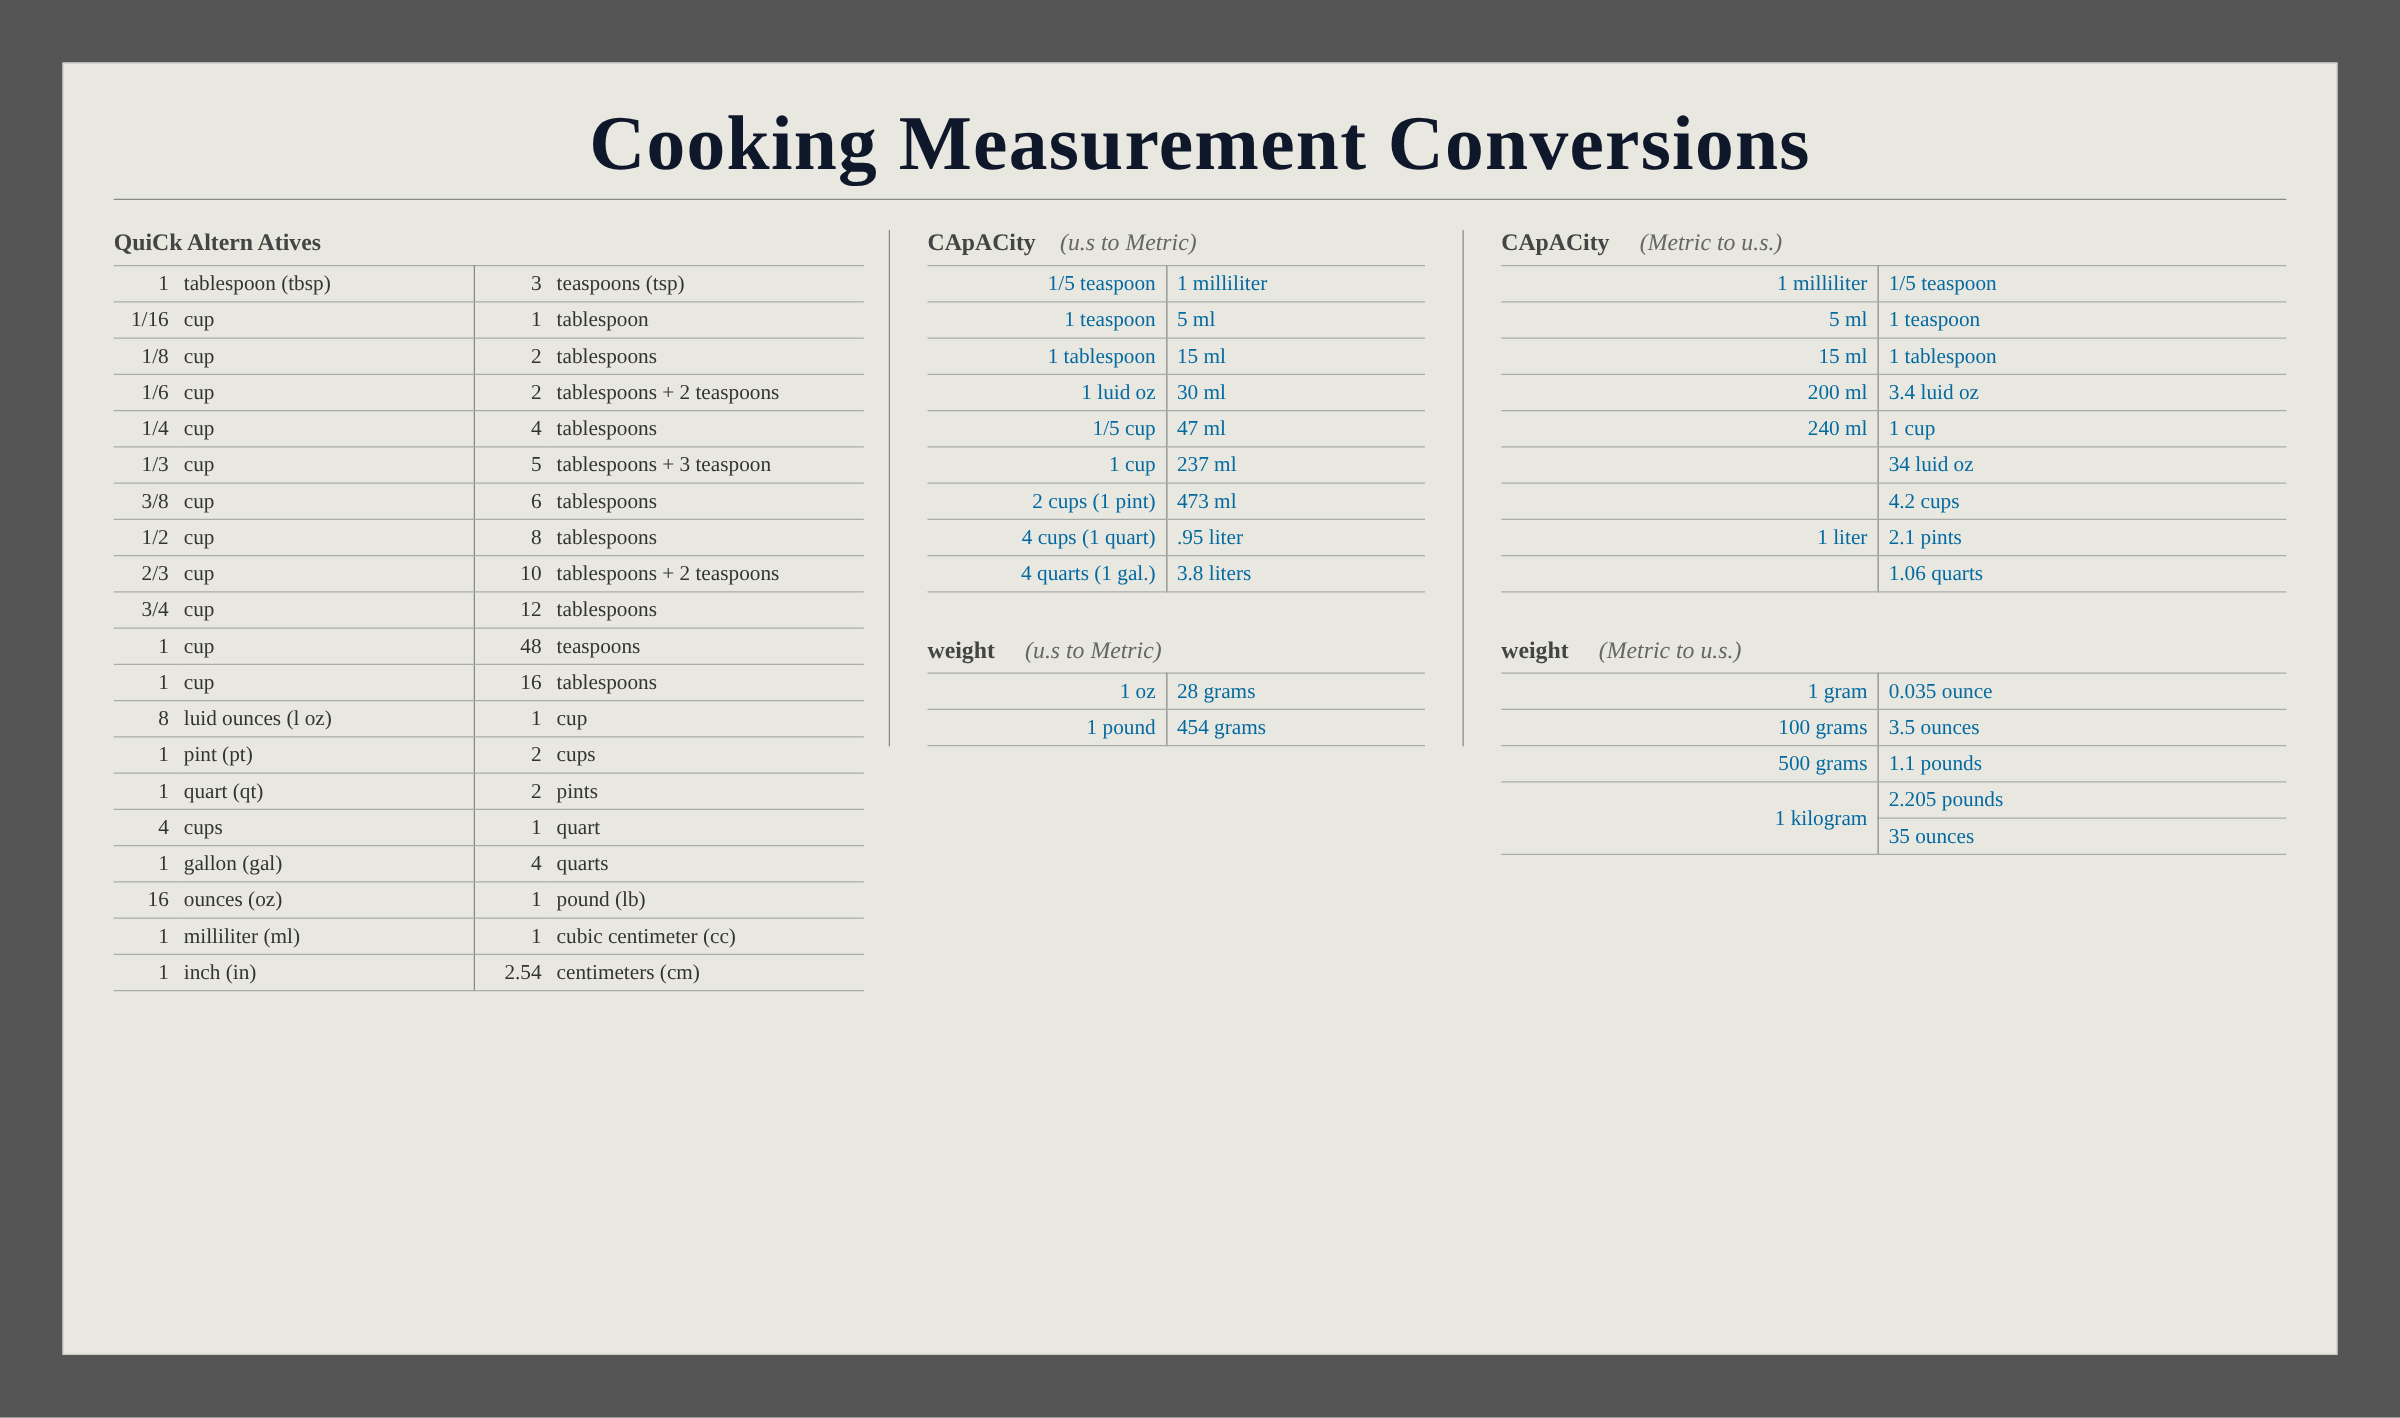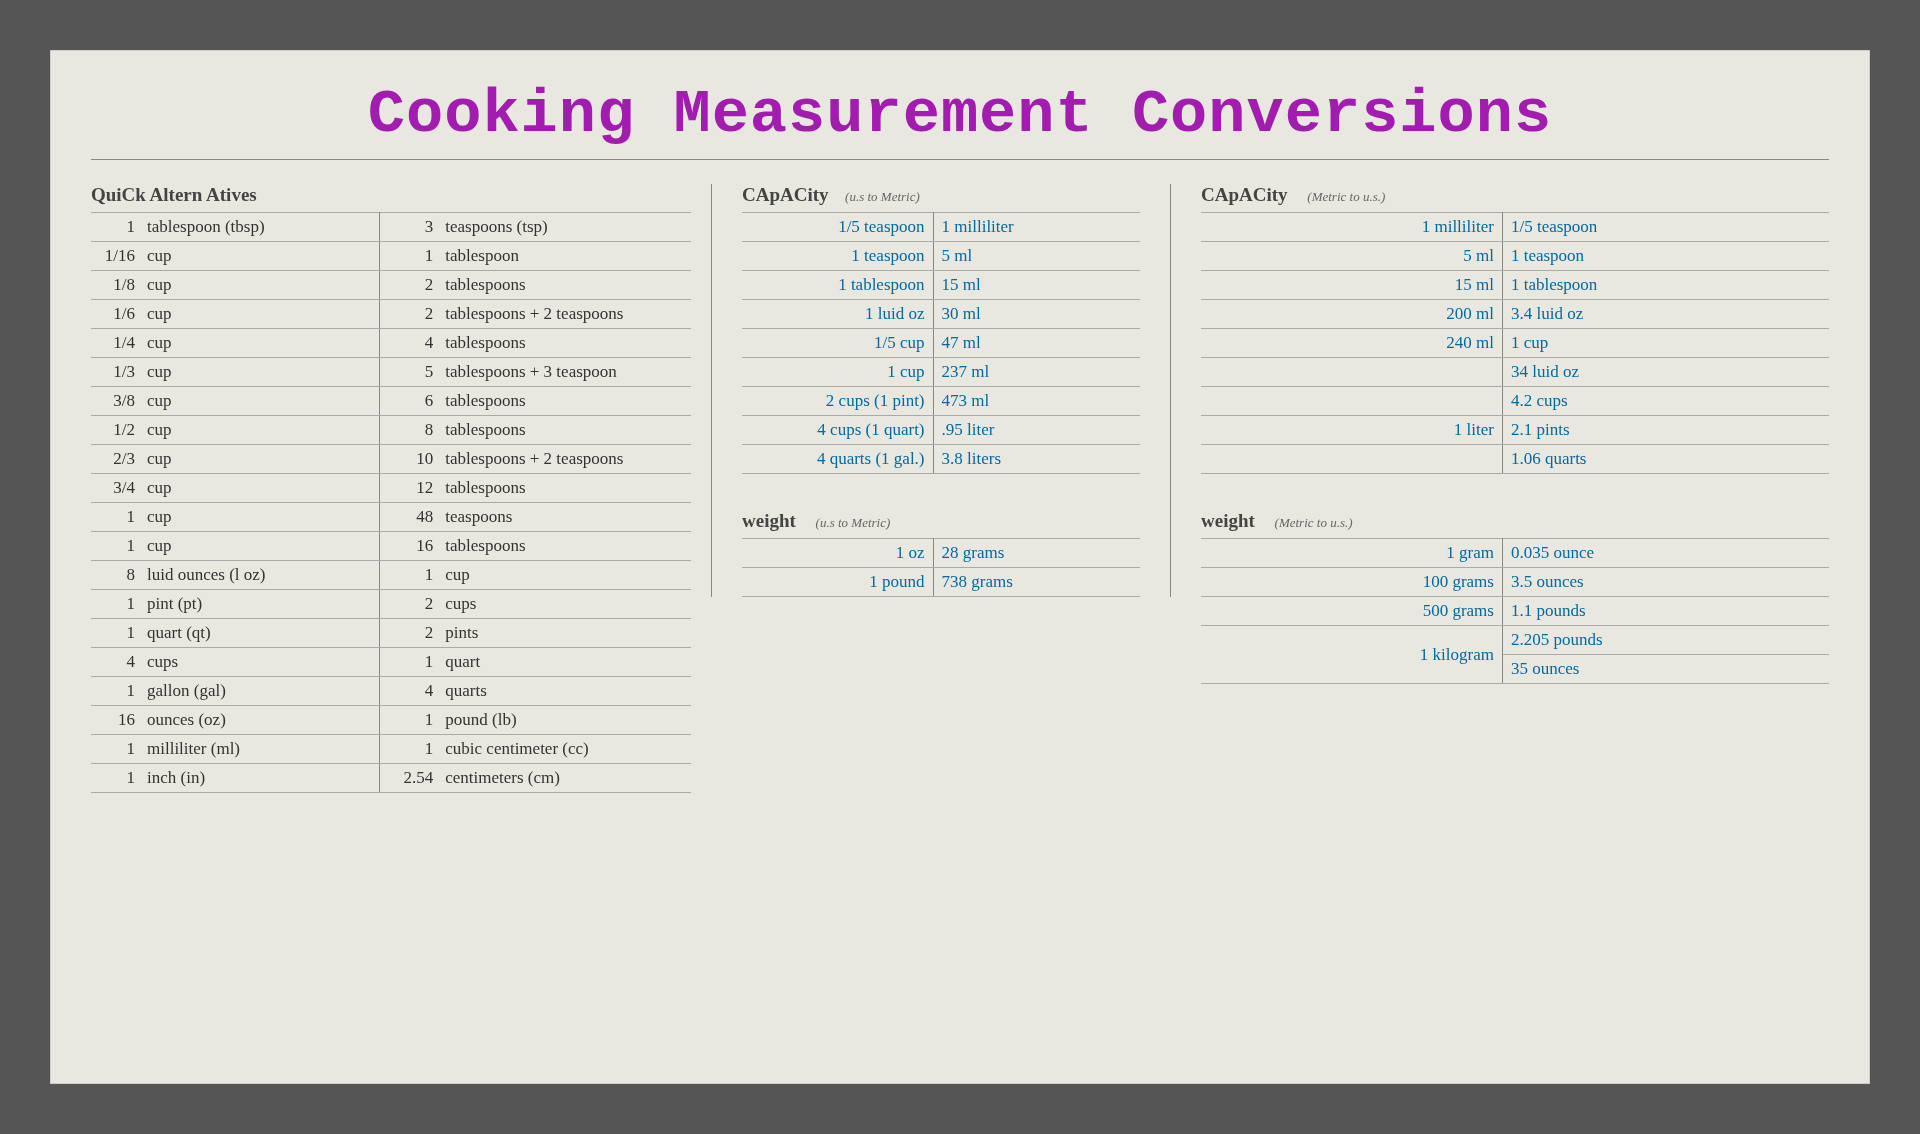--- a/index.html
+++ b/index.html
@@ -13,24 +13,24 @@
     }
     .page {
       background: #e8e8e0;
       width: 1820px;
       min-height: 1034px;
       padding: 30px 40px 40px 40px;
       border: 1px solid #ccc;
     }
     .title {
       text-align: center;
-      color: #a21caf;
+      color: #0f172a;
       font-size: 62px;
       font-weight: bold;
-      font-family: Liberation Mono, monospace;
+      font-family: Liberation Serif, serif;
       letter-spacing: 1px;
       line-height: 1.1;
       margin-bottom: 10px;
     }
     .title-divider {
       border: none;
       border-top: 1.5px solid #888;
       margin: 8px 0 24px 0;
     }
     .main-layout {
@@ -89,21 +89,21 @@
       align-items: baseline;
       margin-bottom: 6px;
     }
     .header-title {
       font-size: 19px;
       font-weight: bold;
       color: #444;
       margin-right: 10px;
     }
     .header-sub {
-      font-size: 13px;
+      font-size: 19px;
       color: #666;
       font-style: italic;
     }
 
     
     .left-table {
       width: 100%;
       border-collapse: collapse;
       font-size: 17px;
       color: #333;
@@ -329,21 +329,21 @@
         <span class="header-sub">&nbsp;&nbsp;&nbsp;(u.s to Metric)</span>
       </div>
       <table class="cap-table">
         <tbody id="center-weight-tbody">
             <tr>
     <td class="left-cell">1 oz</td>
     <td class="right-cell">28  grams</td>
   </tr>
             <tr>
     <td class="left-cell">1  pound</td>
-    <td class="right-cell">738  grams</td>
+    <td class="right-cell">454  grams</td>
   </tr>
           </tbody>
       </table>
     </div>
 
     <div class="col-right">
 
       <div class="header-row">
         <span class="header-title">CApACity</span>
         <span class="header-sub">&nbsp;&nbsp;&nbsp;(Metric to u.s.)</span>

